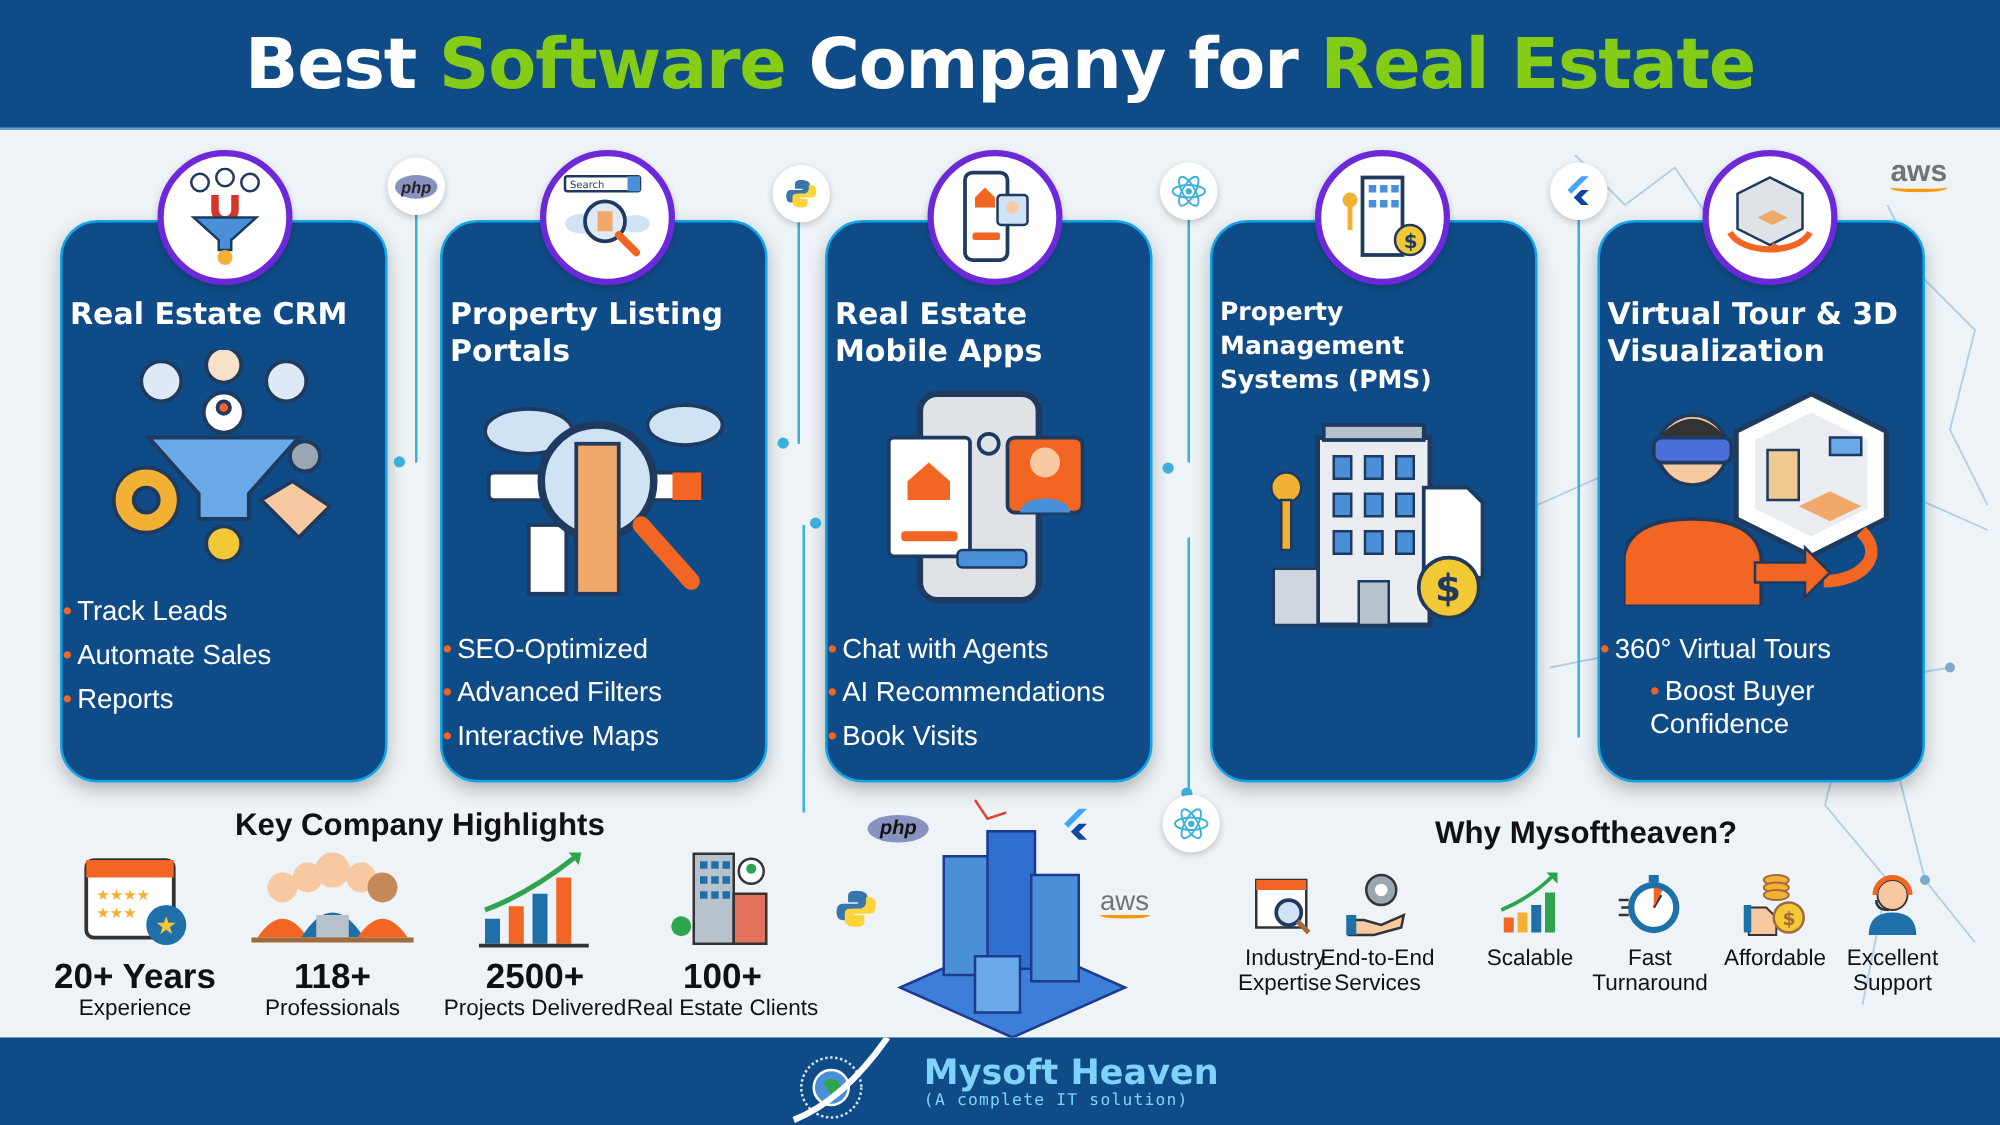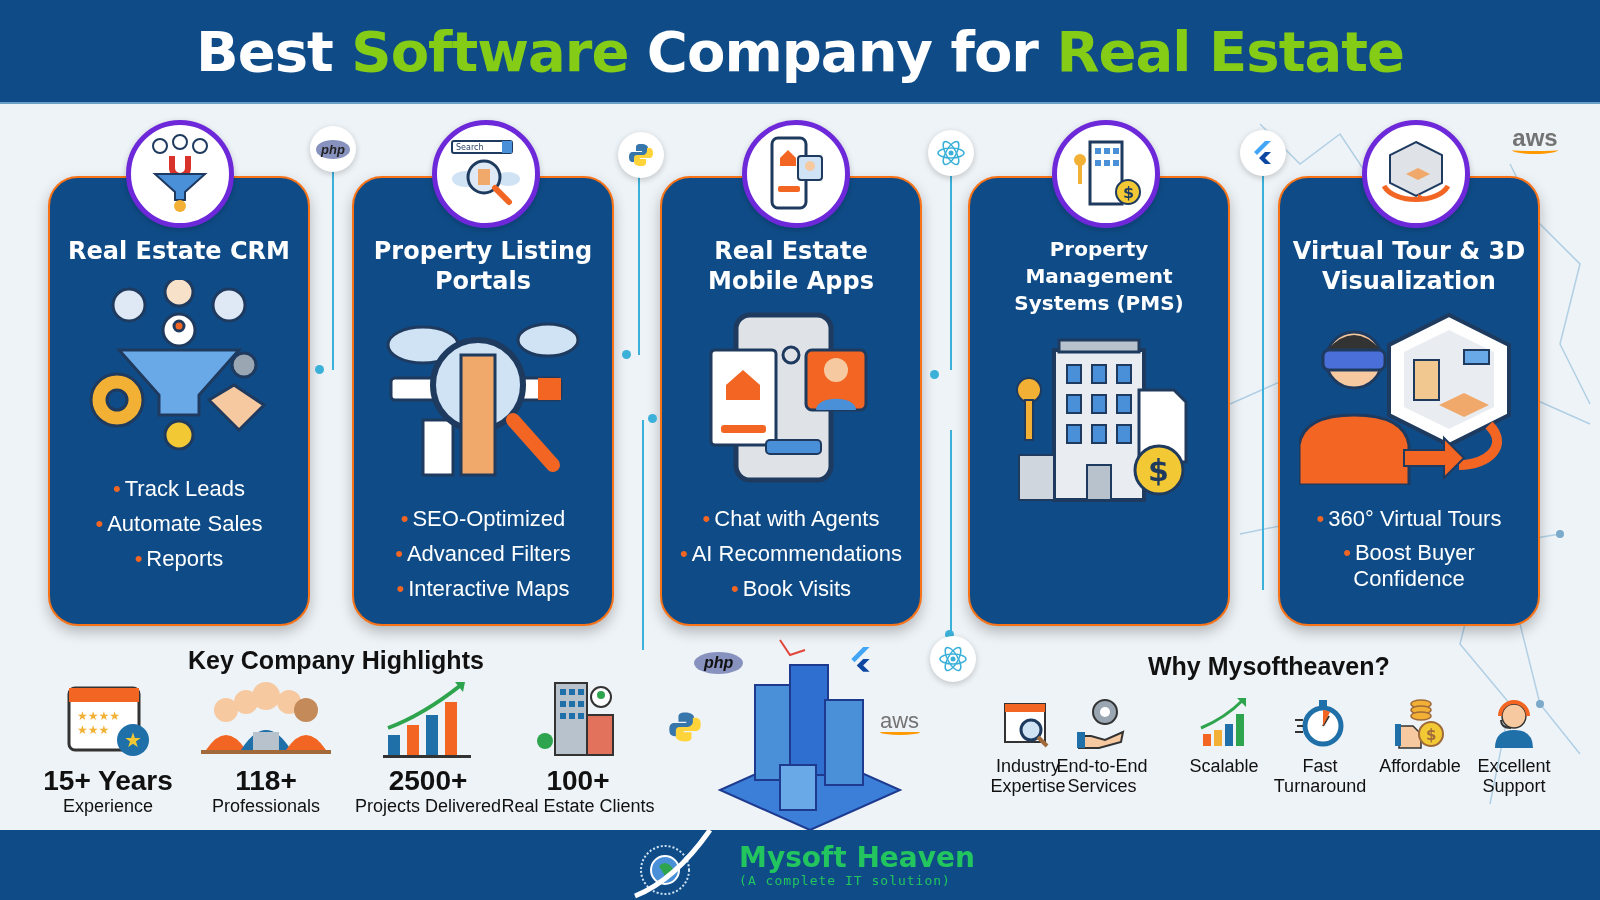--- a/index.html
+++ b/index.html
@@ -2,41 +2,41 @@
 <html><head>
 <meta charset="utf-8">
 <style>
   *{box-sizing:border-box;margin:0;padding:0}
   html,body{width:1600px;height:900px;overflow:hidden}
   body{font-family:"Liberation Sans",sans-serif;background:#eef3f7;position:relative;color:#111}
   .header{position:absolute;left:0;top:0;width:1600px;height:104px;background:#0f4c87;display:flex;align-items:center;justify-content:center;border-bottom:2px solid #6aa0c8}
   .title{font-family:"DejaVu Sans",sans-serif;font-weight:bold;font-size:56px;letter-spacing:-1px;color:#fff}
   .title .acc{color:#84cc16}
   .bg-map{position:absolute;right:0;top:104px;width:420px;height:720px;opacity:.55}
-  .card{position:absolute;top:176px;width:262px;height:450px;background:#0f4c87;border-radius:30px;box-shadow:0 6px 14px rgba(0,0,0,.25);border:2px solid #f97316;color:#fff;text-align:center}
+  .card{position:absolute;top:176px;width:262px;height:450px;background:#0f4c87;border-radius:30px;box-shadow:0 6px 14px rgba(0,0,0,.25);border:2px solid #0ea5e9;color:#fff;}
   .badge{position:absolute;top:120px;width:108px;height:108px;border-radius:50%;background:#fff;border:5px solid #6d28d9;display:flex;align-items:center;justify-content:center;z-index:3;box-shadow:0 2px 6px rgba(0,0,0,.2)}
   .card-title{margin-top:58px;font-family:"DejaVu Sans",sans-serif;font-weight:bold;font-size:24px;line-height:30px;padding:0 6px}
   .card-title.small{font-size:20px;line-height:27px}
   .illus{height:175px;margin:14px auto 0;display:flex;align-items:center;justify-content:center}
   .bullets{list-style:none;margin-top:16px;font-size:22px;line-height:35px}
   .bullets li{position:relative}
   .bullets li .dot{color:#f26522;margin-right:4px}
   .tech{position:absolute;width:46px;height:46px;border-radius:50%;background:#fff;box-shadow:0 2px 6px rgba(0,0,0,.2);display:flex;align-items:center;justify-content:center;z-index:3;font-weight:bold;font-size:13px}
   .wire{position:absolute;border-left:2px solid #3bb0d8;z-index:1}
   .wdot{position:absolute;width:9px;height:9px;border-radius:50%;background:#3bb0d8;z-index:2}
   .sec-title{position:absolute;font-weight:bold;font-size:25px;color:#111}
   .hl{position:absolute;top:680px;width:160px;text-align:center}
   .hl .ico{height:80px;display:flex;align-items:flex-end;justify-content:center}
   .hl .val{font-weight:bold;font-size:28px;margin-top:6px;line-height:30px}
   .hl .lbl{font-size:18px;line-height:20px}
   .why{position:absolute;top:690px;width:96px;text-align:center}
   .why .ico{height:60px;display:flex;align-items:flex-end;justify-content:center}
   .why .lbl{font-size:18px;line-height:20px;margin-top:6px}
   .footer{position:absolute;left:0;top:830px;width:1600px;height:70px;background:#0f4c87;display:flex;align-items:center;justify-content:center}
-  .brand{color:#22c55e;margin-left:24px}
+  .brand{color:#7dd3fc;margin-left:24px}
   .brand .n{font-family:"DejaVu Sans",sans-serif;font-weight:bold;font-size:28px;line-height:30px}
   .brand .t{font-family:"DejaVu Sans Mono",monospace;font-size:13px;letter-spacing:1px}
   .aws{font-size:24px;color:#737373;font-weight:bold}
 </style>
 </head>
 <body>
 
 <div class="header">
   <div class="title"><span>Best </span><span class="acc">Software</span><span> Company for </span><span class="acc">Real Estate</span></div>
 </div>
@@ -281,21 +281,21 @@
     <rect x="6" y="8" width="70" height="62" rx="6" fill="#fff" stroke="#333" stroke-width="3"></rect>
     <rect x="6" y="8" width="70" height="14" fill="#f26522"></rect>
     <g fill="#f2b134" font-size="12" font-family="DejaVu Sans, sans-serif">
           <text x="14" y="40">★★★★</text>
           <text x="14" y="54">★★★</text>
         </g>
     <circle cx="70" cy="60" r="16" fill="#1f6fa8"></circle>
         <text x="61" y="67" font-size="20" fill="#f2c934" font-family="DejaVu Sans, sans-serif">★</text>
   </svg>
     </div>
-  <div class="val">15+ Years</div>
+  <div class="val">20+ Years</div>
   <div class="lbl">Experience</div>
 </div>
 <div class="hl" style="left:186px">
   <div class="ico">
       <svg width="130" height="80" viewBox="0 0 130 80">
     <circle cx="25" cy="30" r="12" fill="#f7c9a0"></circle>
         <circle cx="45" cy="22" r="12" fill="#f7c9a0"></circle>
         <circle cx="65" cy="16" r="14" fill="#f7c9a0"></circle>
         <circle cx="88" cy="22" r="12" fill="#f7c9a0"></circle>
         <circle cx="105" cy="30" r="12" fill="#c48a5a"></circle>

